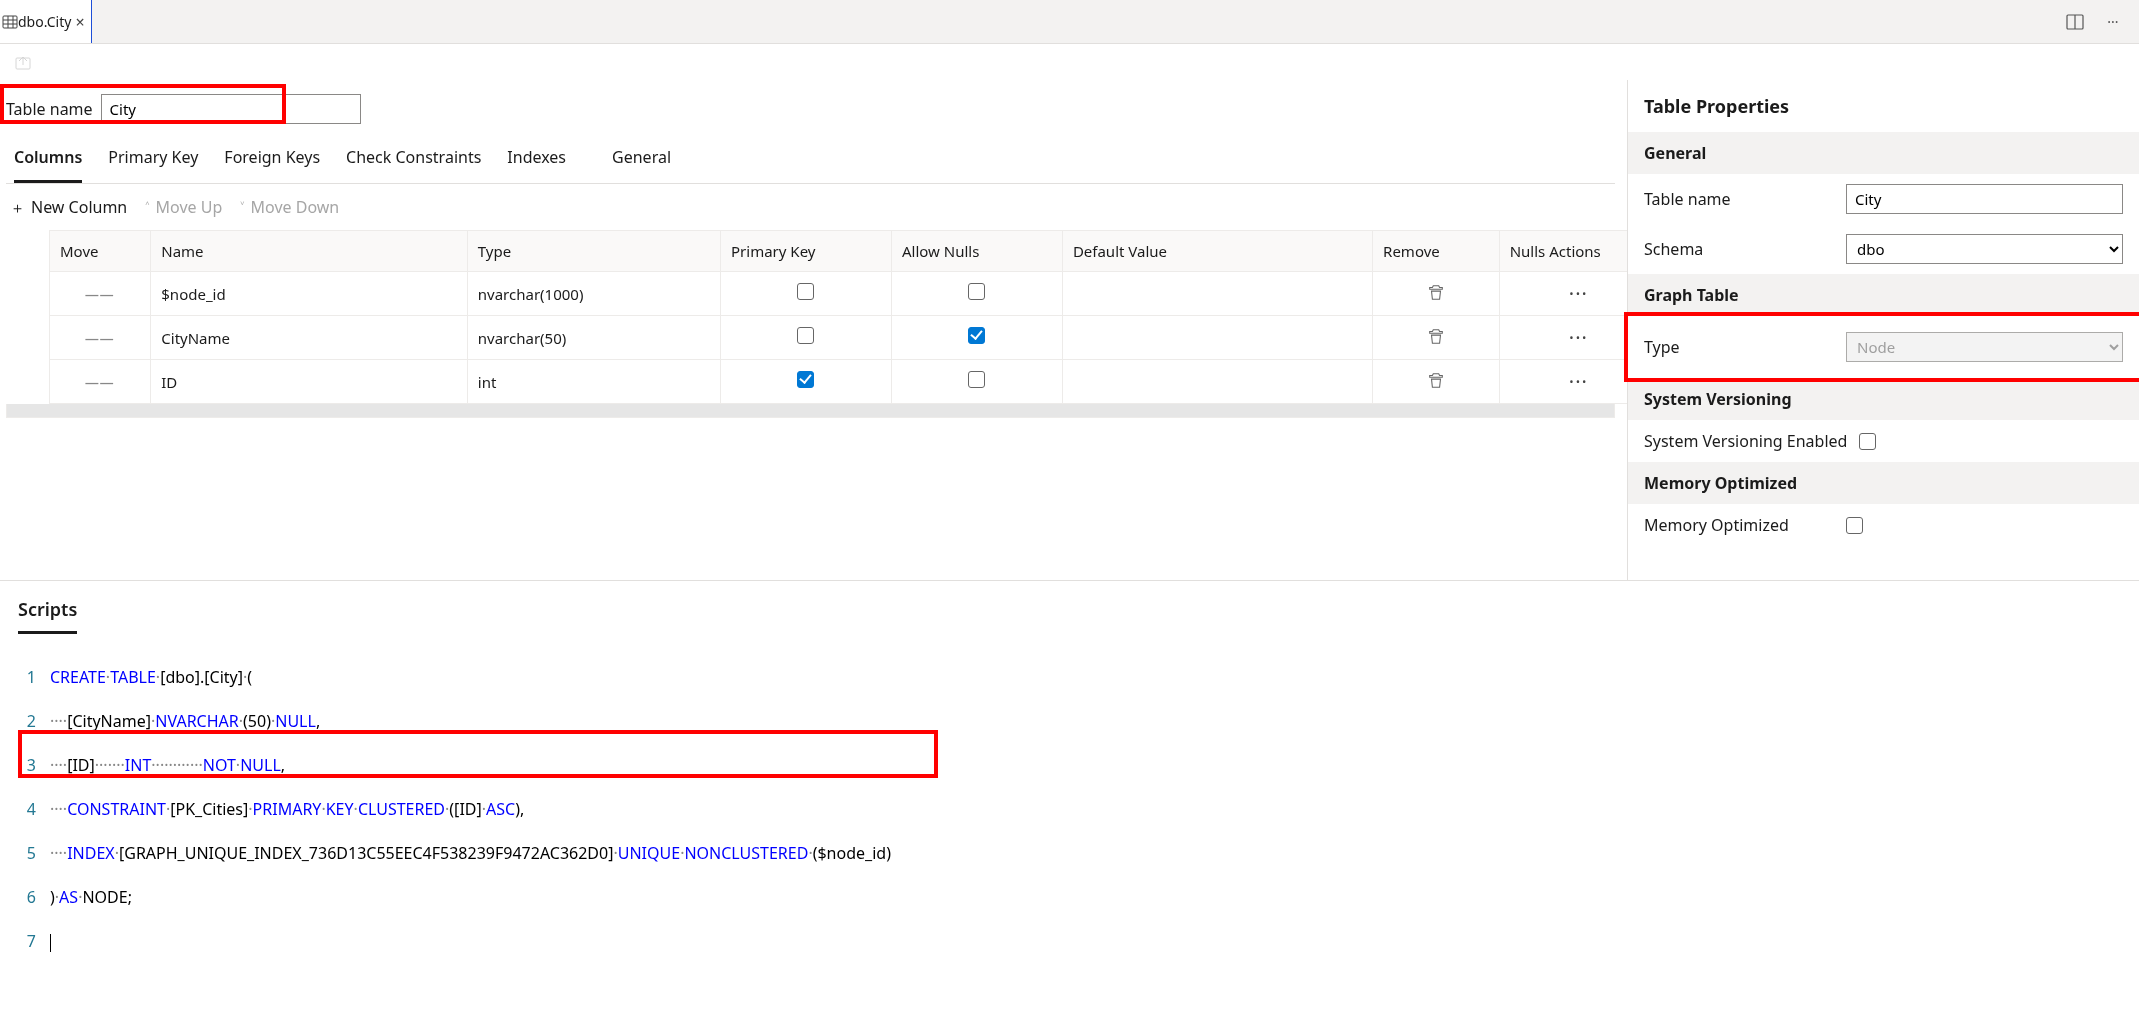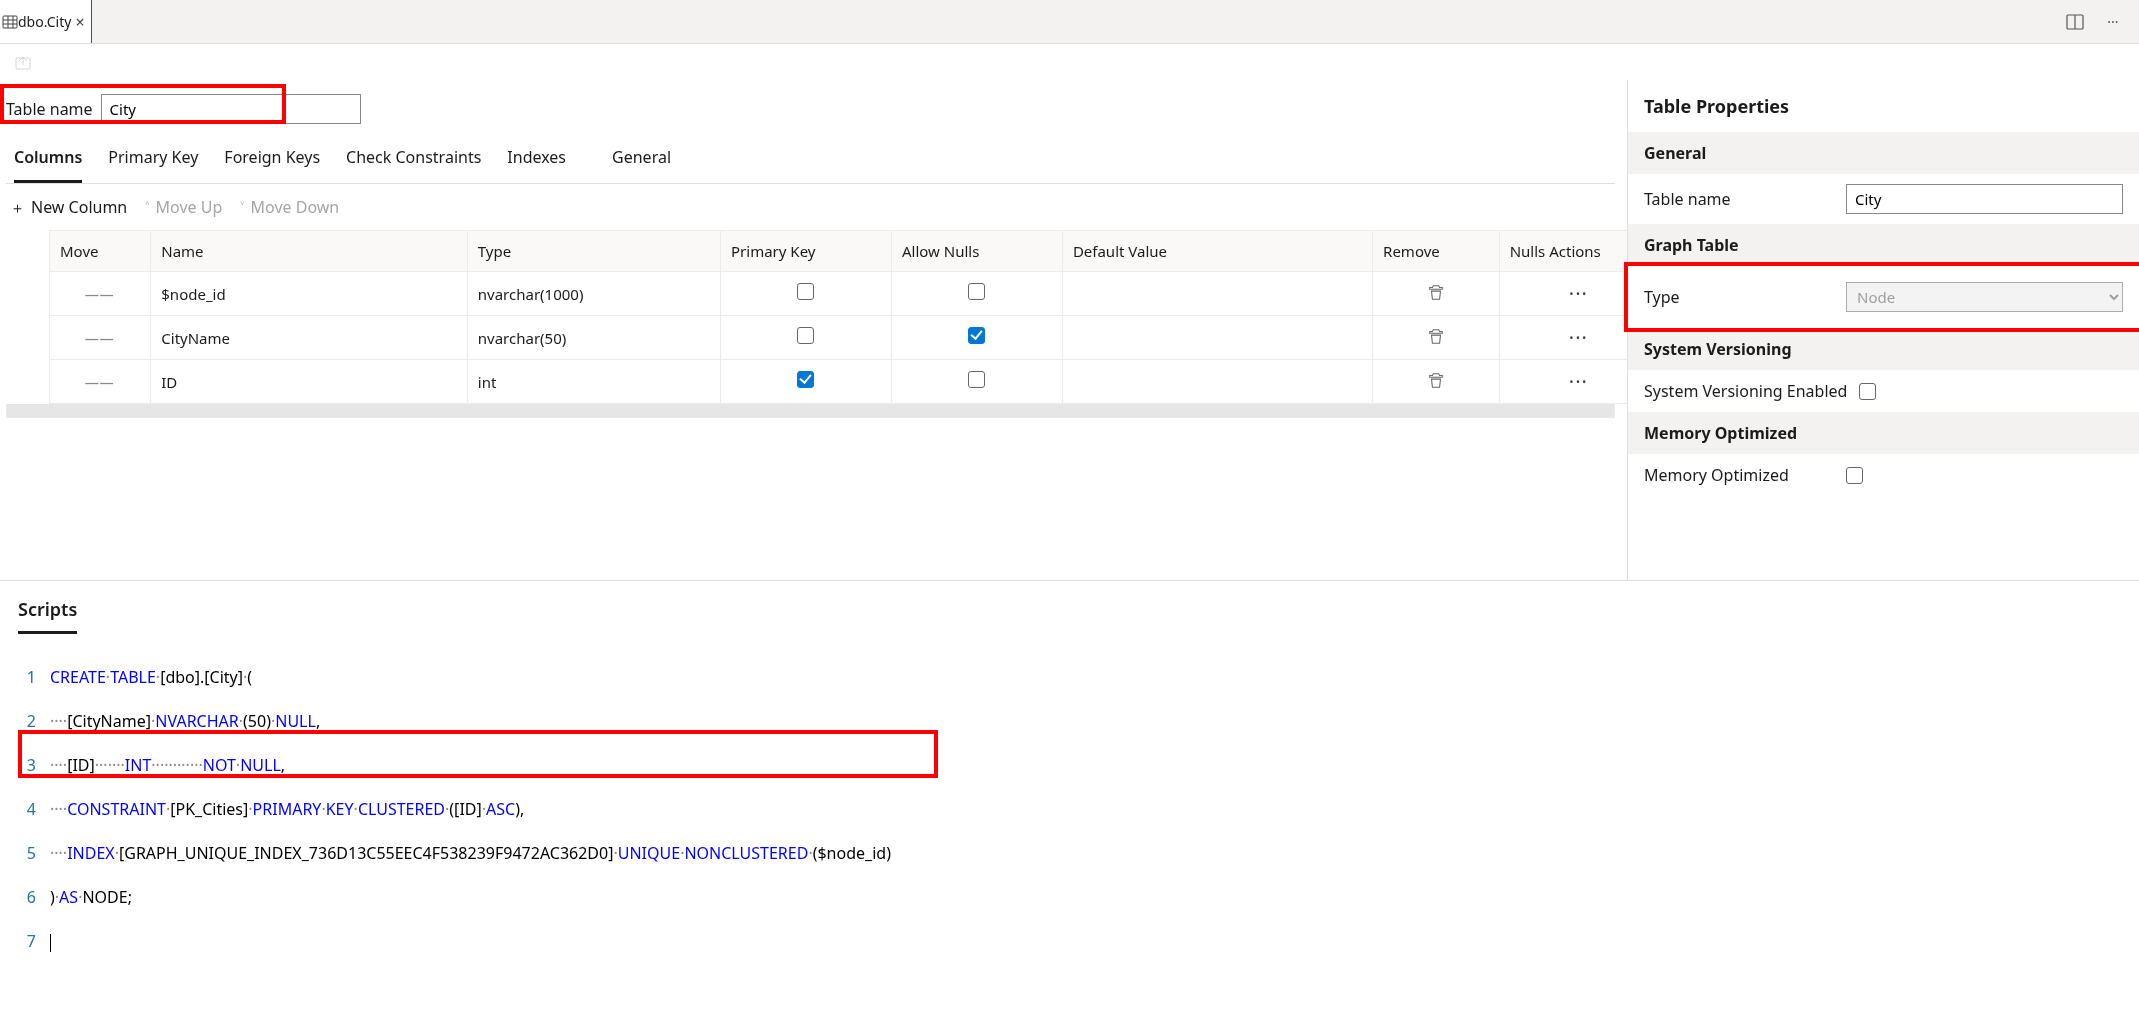--- a/index.html
+++ b/index.html
@@ -219,20 +219,26 @@
     </div>
 
     <div class="right">
       <div class="rp-title">Table Properties</div>
 
       <div class="rp-section-header">General</div>
       <div class="rp-row">
         <div class="k">Table name</div>
         <input type="text" value="City" style="">
       </div>
+      <div class="rp-row">
+        <div class="k">Schema</div>
+        <select>
+          <option>dbo</option>
+        </select>
+      </div>
 
       <div class="rp-section-header">Graph Table</div>
       <div class="rp-row" style="padding-top:16px; padding-bottom:16px;">
         <div class="k">Type</div>
         <select class="disabled" disabled="">
           <option>Node</option>
         </select>
         <div class="rp-hl" style="left:-4px; top:-4px; right:-4px; bottom:-4px;"></div>
       </div>
 

